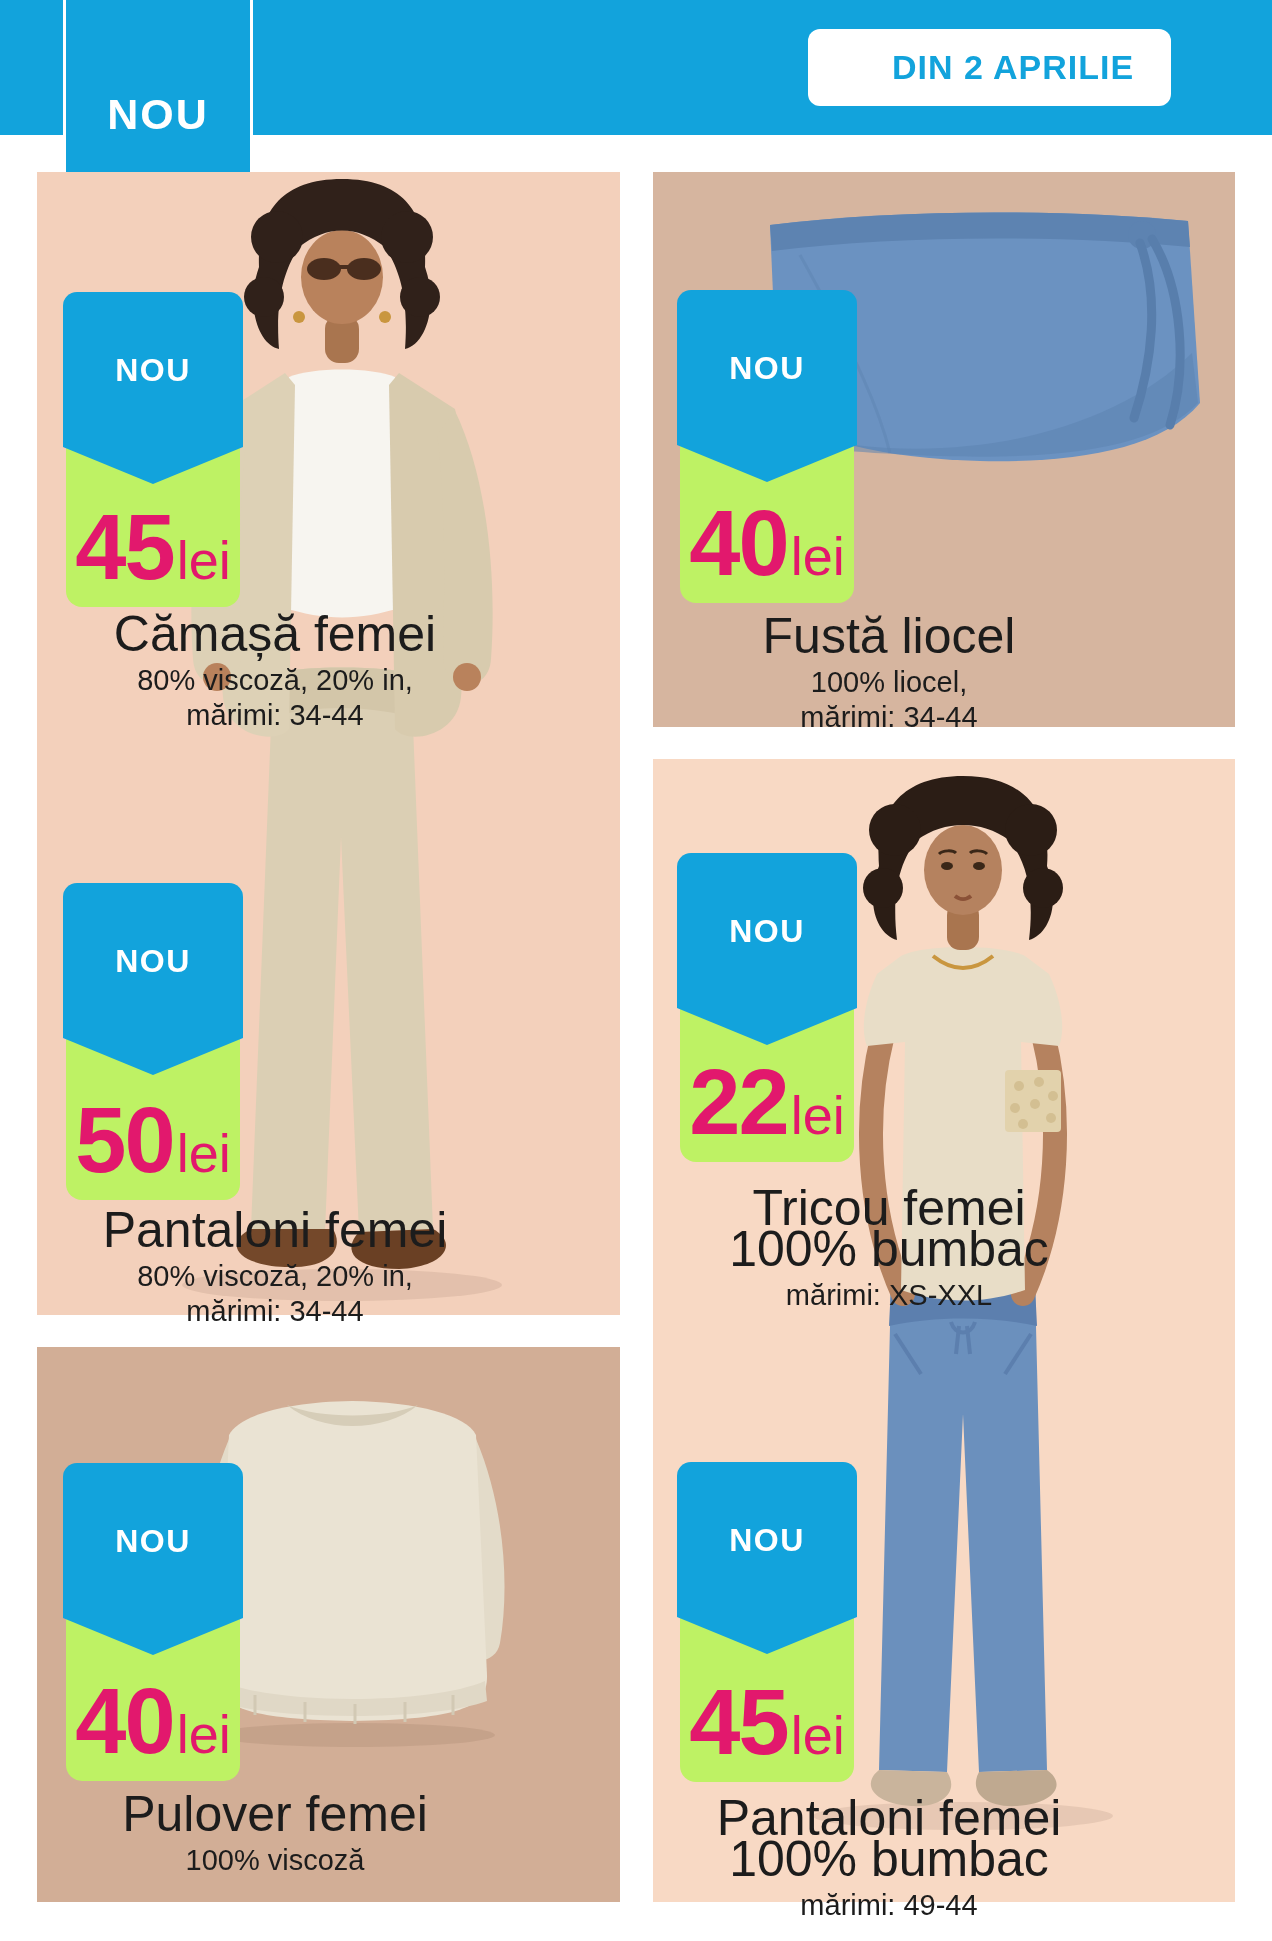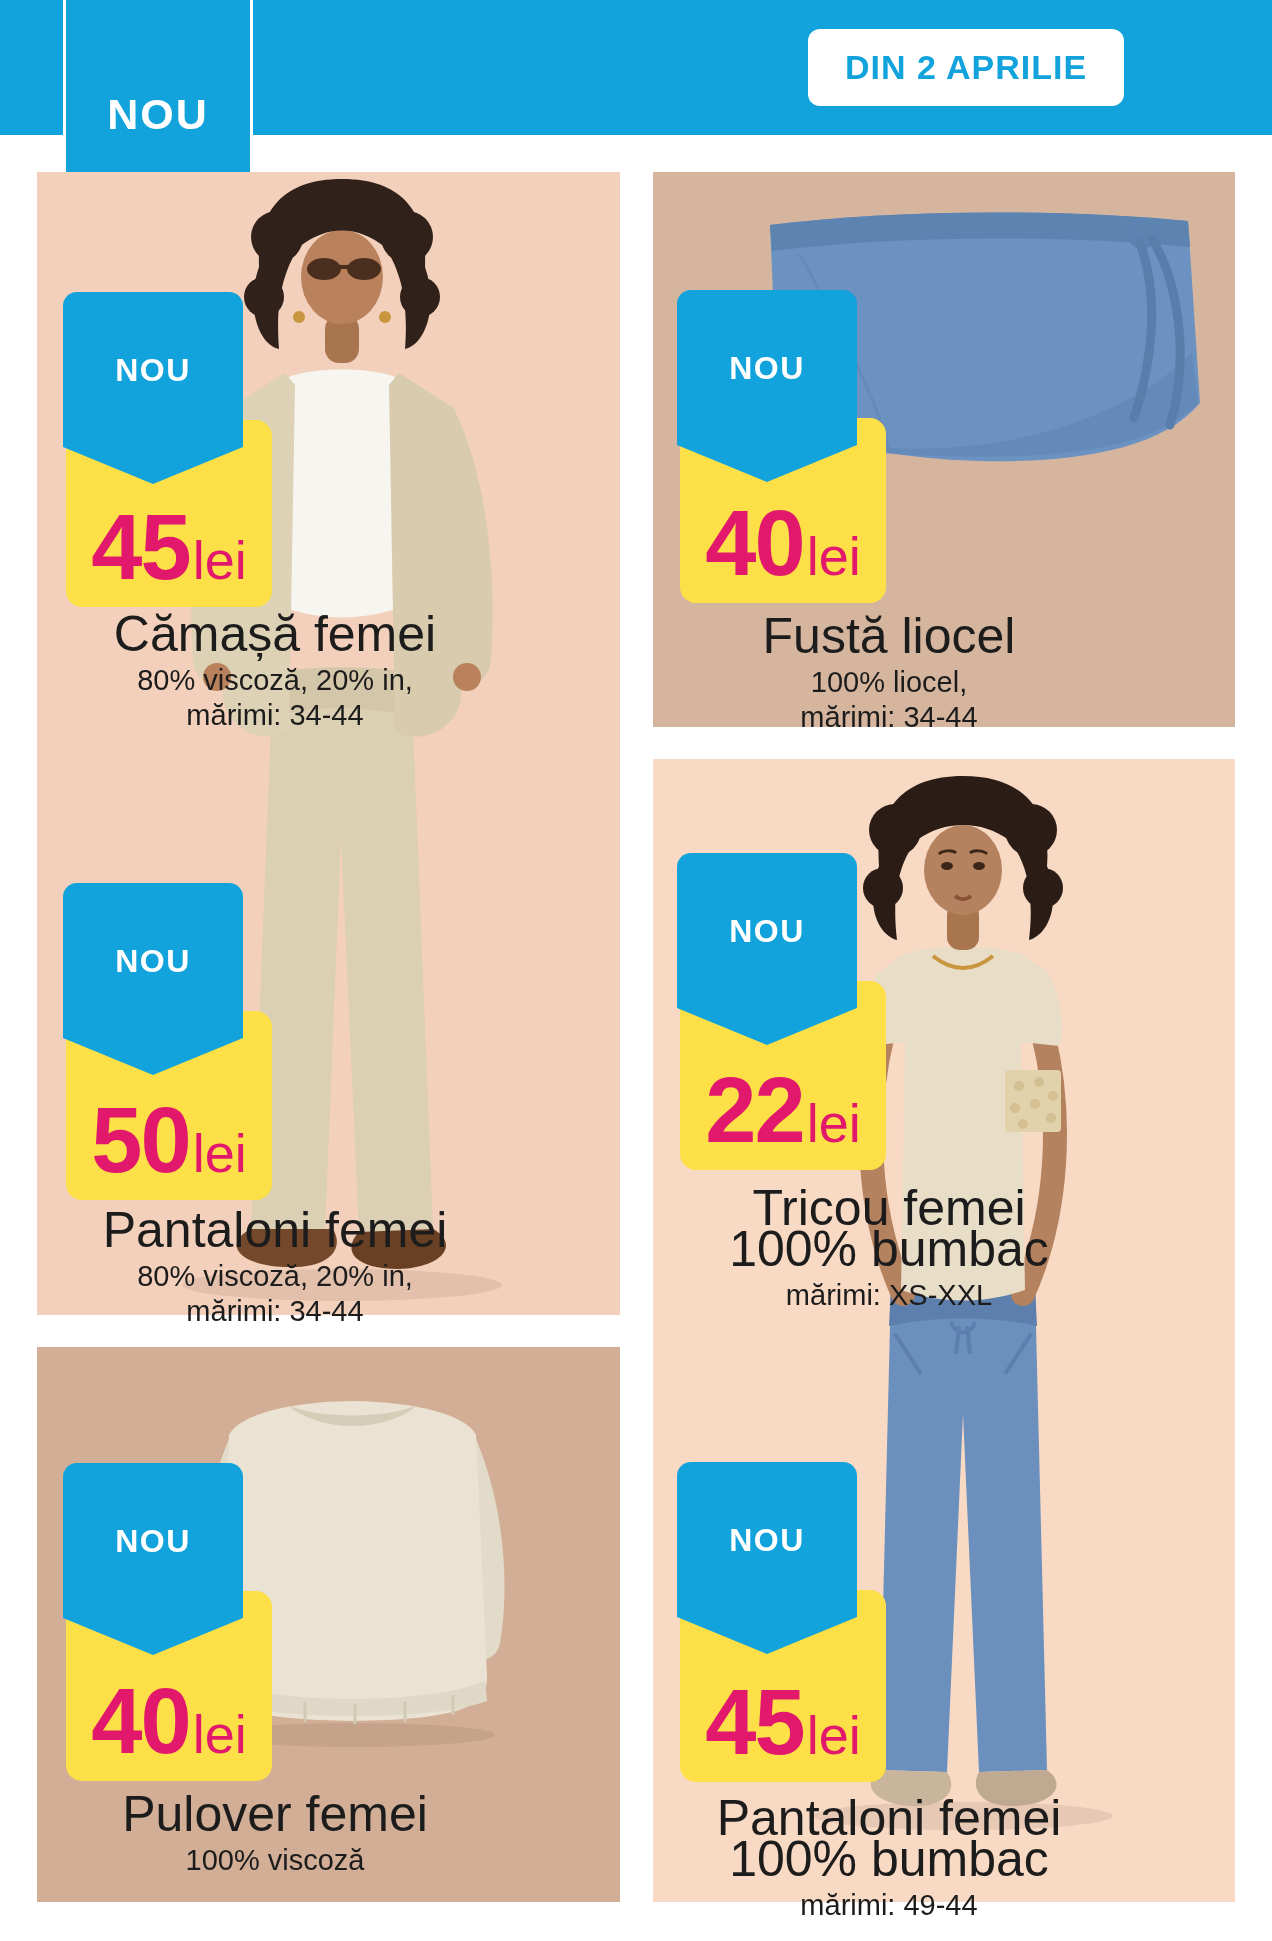--- a/index.html
+++ b/index.html
@@ -11,33 +11,33 @@
   .top-band{position:absolute;left:0;top:0;width:1272px;height:135px;background:#12a3dc;}
   .nou-tab{
     position:absolute;left:63px;top:0;width:184px;height:229px;background:#12a3dc;
     border-left:3px solid #fff;border-right:3px solid #fff;border-bottom:3px solid #fff;
     display:flex;align-items:center;justify-content:center;
     color:#fff;font-weight:700;font-size:43px;letter-spacing:2px;
   }
   .date-btn{
     position:absolute;left:808px;top:29px;width:316px;height:77px;background:#ffffff;
     border-radius:12px;display:flex;align-items:center;justify-content:center;
-    color:#12a3dc;font-weight:700;font-size:34px;letter-spacing:1px;
+    color:#12a3dc;font-weight:700;font-size:34px;letter-spacing:1px;padding-left:47px;
   }
   
   .panel{position:absolute;overflow:hidden;}
   .panel-a{left:37px;top:172px;width:583px;height:1143px;background:#f3d0bb;}
   .panel-b{left:37px;top:1347px;width:583px;height:555px;background:#d2ae96;}
   .panel-c{left:653px;top:172px;width:582px;height:555px;background:#d6b59f;}
   .panel-d{left:653px;top:759px;width:582px;height:1143px;background:#f8d9c4;}
   .photo{position:absolute;}
   
   .badge{position:absolute;width:180px;}
   .price-card{
-    position:absolute;left:3px;width:206px;background:#fde047;border-radius:16px;
+    position:absolute;left:3px;width:174px;background:#bef264;border-radius:16px;
   }
   .pennant{position:absolute;left:0;top:0;width:180px;height:192px;}
   .pennant-label{
     position:absolute;left:0;top:0;width:180px;height:156px;
     display:flex;align-items:center;justify-content:center;
     color:#ffffff;font-weight:700;font-size:32px;letter-spacing:1.5px;
   }
   .price{
     position:absolute;left:0;bottom:14px;width:100%;
     display:flex;align-items:baseline;justify-content:center;
@@ -237,21 +237,21 @@
   </div>
   <div class="ptext" style="left:65px;top:1210px;width:420px;">
     <div class="pname">Pantaloni femei</div>
     <div class="pdetails">
       <div>80% viscoză, 20% in,</div>
       <div>mărimi: 34-44</div>
     </div>
   </div>
 
   <div class="badge" style="left:677px;top:853px;">
-    <div class="price-card" style="top:128px;height:189px;">
+    <div class="price-card" style="top:120px;height:189px;">
       <div class="price">
         <span class="num">22</span>
         <span class="unit">lei</span>
       </div>
     </div>
     <svg class="pennant" viewBox="0 0 180 192">
       <path d="M14,0 H166 A14,14 0 0 1 180,14 V155 L90,192 L0,155 V14 A14,14 0 0 1 14,0 Z" fill="#12a3dc"></path>
     </svg>
     <div class="pennant-label">NOU</div>
   </div>

